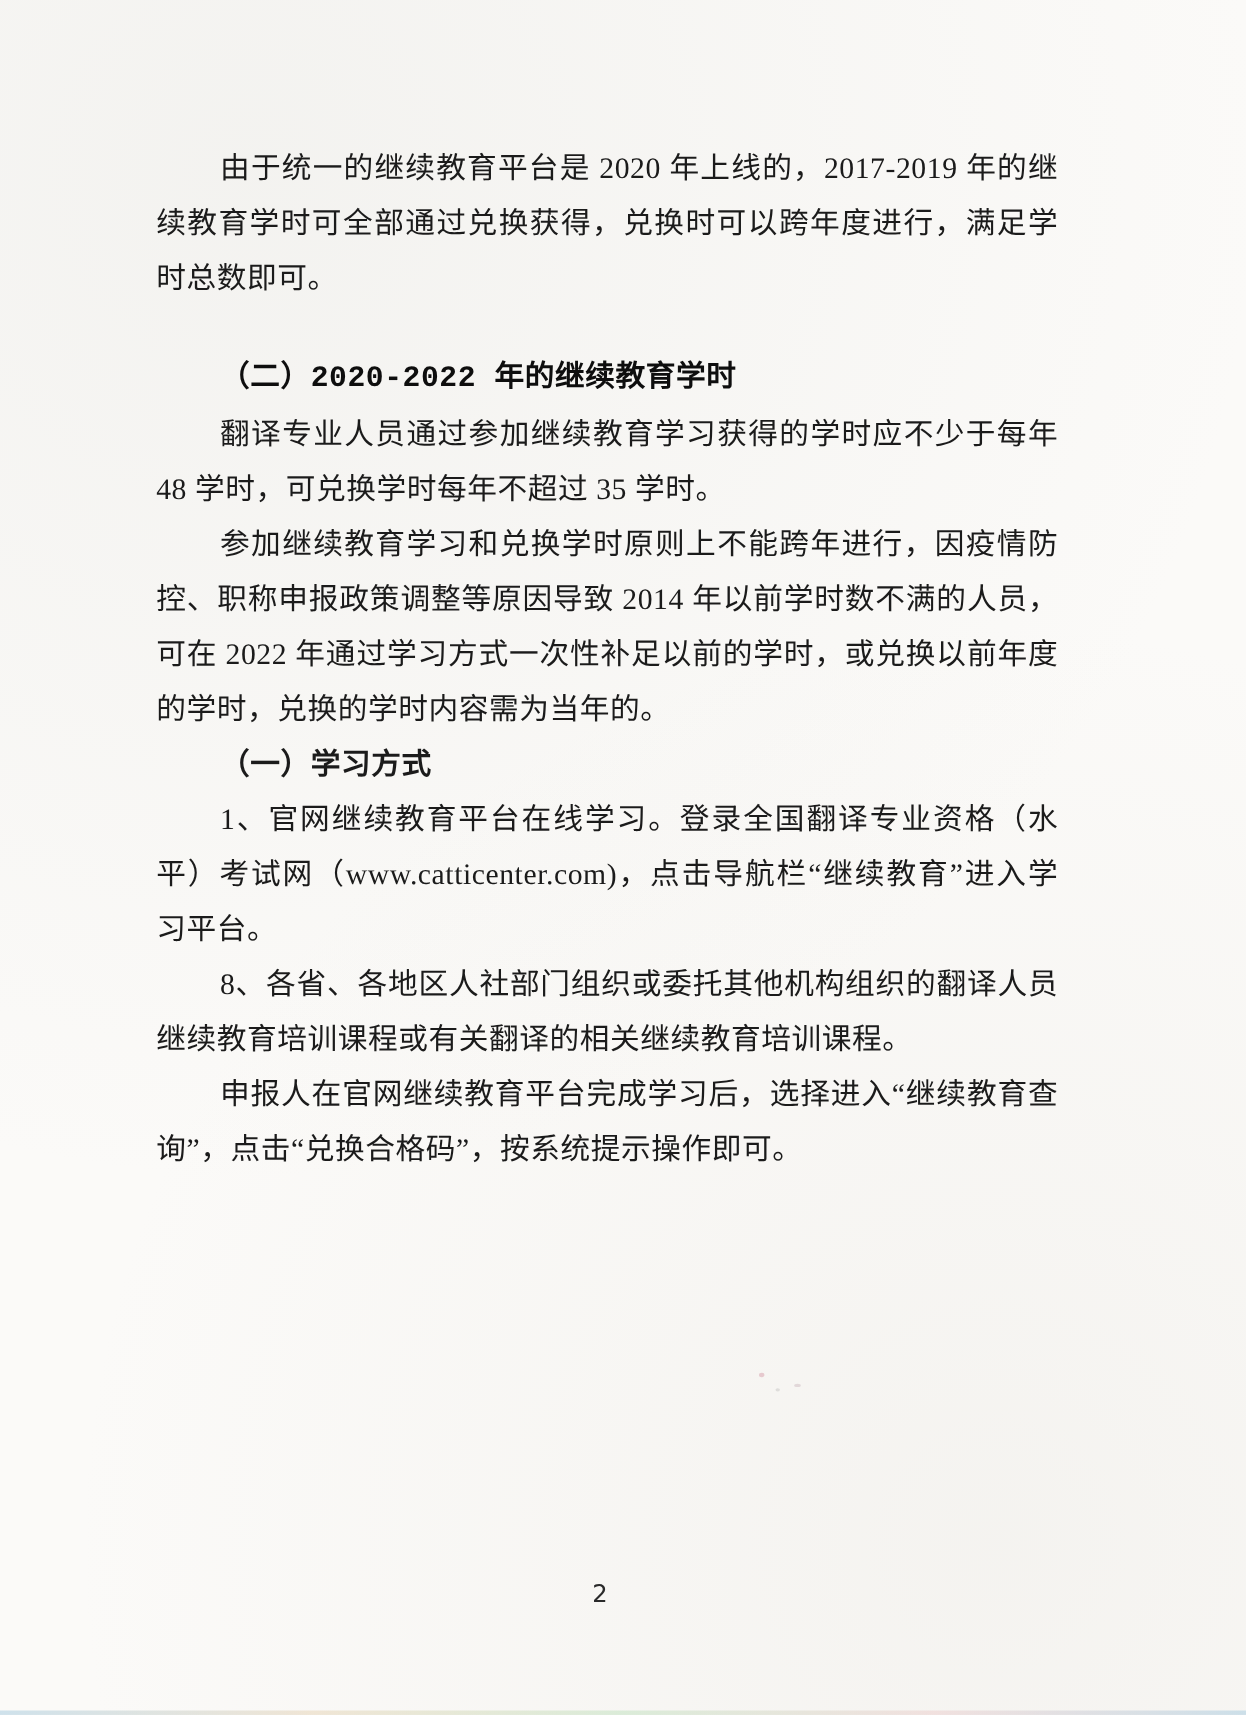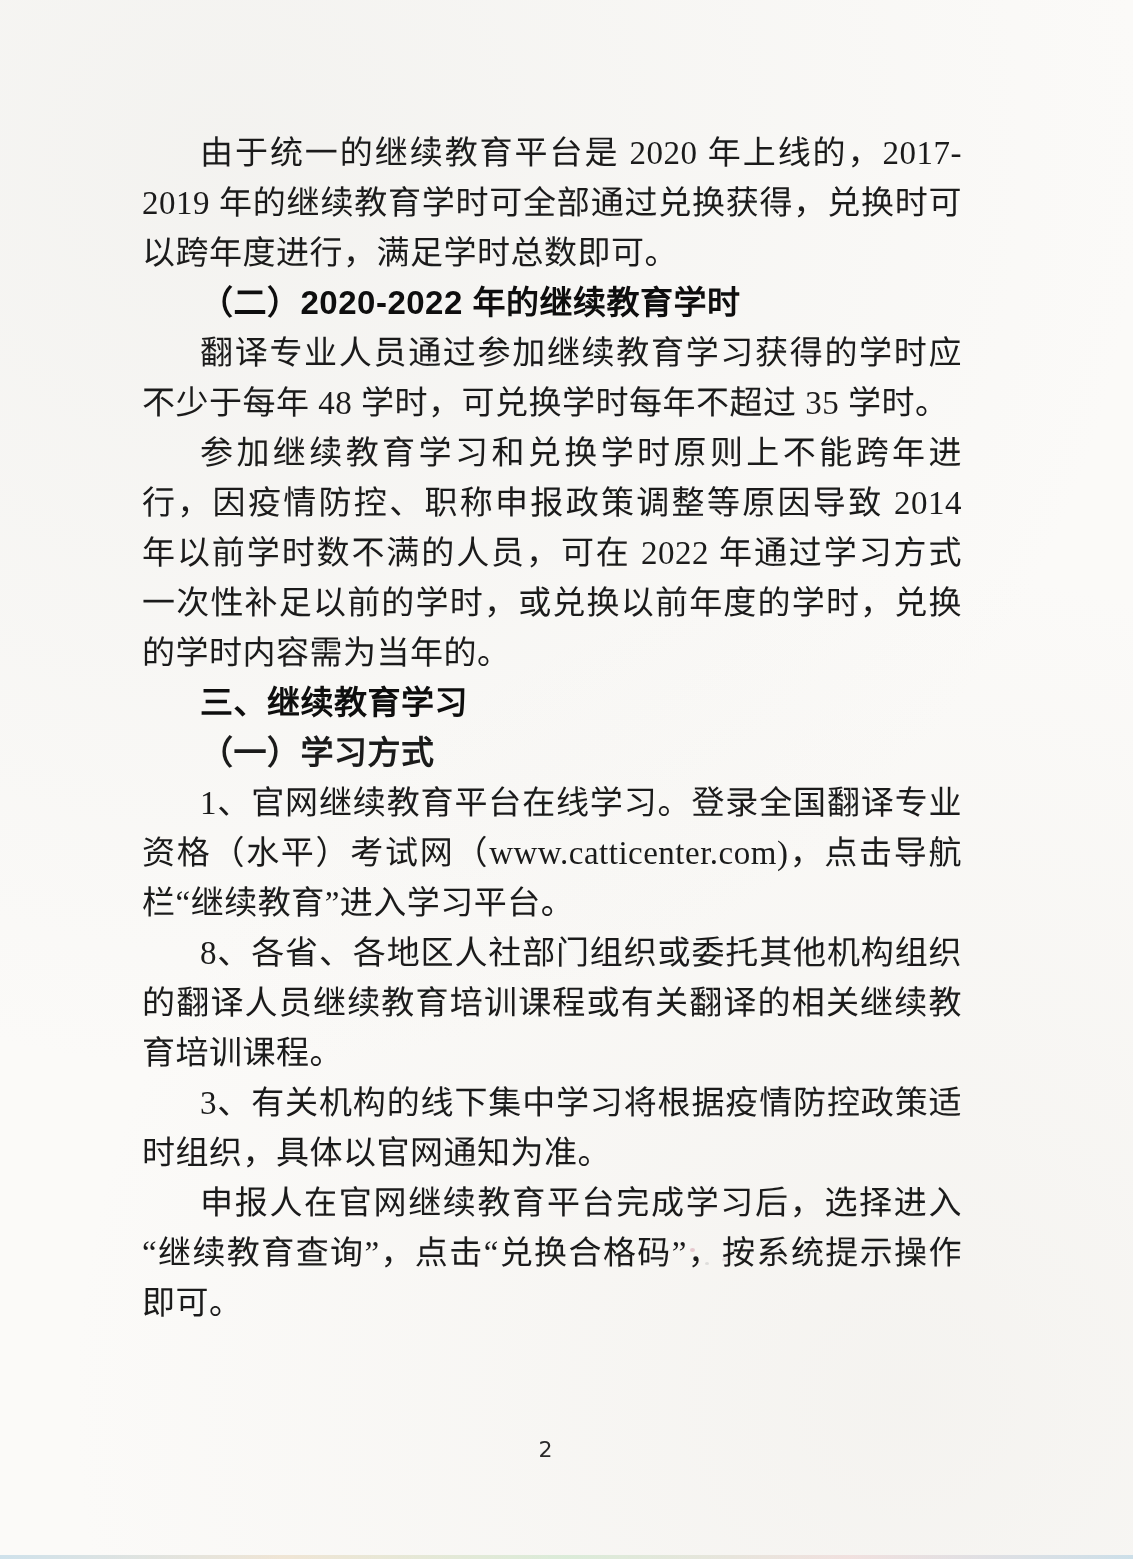--- a/index.html
+++ b/index.html
@@ -22,34 +22,35 @@
       radial-gradient(circle at 80% 90%, rgba(225,222,215,0.25) 0%, rgba(0,0,0,0) 50%);
   }
   .content {
     position: absolute;
     left: 142px;
     top: 128px;
     width: 820px;
   }
   .block {
     margin: 0;
-    font-size: 33px;
+    font-size: 27px;
     line-height: 50px;
     color: #1b1b1b;
     text-align: justify;
     text-justify: inter-ideograph;
     text-indent: 58px;
     letter-spacing: 0.5px;
     font-family: "Liberation Serif", serif;
   }
   .heading {
     font-weight: 700;
     color: #0e0e0e;
-    font-family: Liberation Sans, sans-serif;
+    font-family: Liberation Mono, monospace;
     letter-spacing: 0.5px;
+    margin-top: 42px;
   }
   .subheading {
     
     font-weight: 700;
   }
   .page-number {
     position: absolute;
     top: 1436px;
     left: 0;
     right: 42px;
@@ -81,25 +82,23 @@
 </head>
 <body>
 
 <div class="page">
 
   <div class="content">
     <p class="block body">由于统一的继续教育平台是 2020 年上线的，2017-2019 年的继续教育学时可全部通过兑换获得，兑换时可以跨年度进行，满足学时总数即可。</p>
     <p class="block heading">（二）2020-2022 年的继续教育学时</p>
     <p class="block body">翻译专业人员通过参加继续教育学习获得的学时应不少于每年 48 学时，可兑换学时每年不超过 35 学时。</p>
     <p class="block body">参加继续教育学习和兑换学时原则上不能跨年进行，因疫情防控、职称申报政策调整等原因导致 2014 年以前学时数不满的人员，可在 2022 年通过学习方式一次性补足以前的学时，或兑换以前年度的学时，兑换的学时内容需为当年的。</p>
-    <p class="block heading">三、继续教育学习</p>
     <p class="block subheading">（一）学习方式</p>
     <p class="block body">1、官网继续教育平台在线学习。登录全国翻译专业资格（水平）考试网（www.catticenter.com)，点击导航栏“继续教育”进入学习平台。</p>
     <p class="block body">8、各省、各地区人社部门组织或委托其他机构组织的翻译人员继续教育培训课程或有关翻译的相关继续教育培训课程。</p>
-    <p class="block body">3、有关机构的线下集中学习将根据疫情防控政策适时组织，具体以官网通知为准。</p>
     <p class="block body">申报人在官网继续教育平台完成学习后，选择进入“继续教育查询”，点击“兑换合格码”，按系统提示操作即可。</p>
 
   </div>
 
   <div class="page-number">2</div>
 
   <span class="speckle s1"></span>
   <span class="speckle s2"></span>
   <span class="speckle s3"></span>
 

